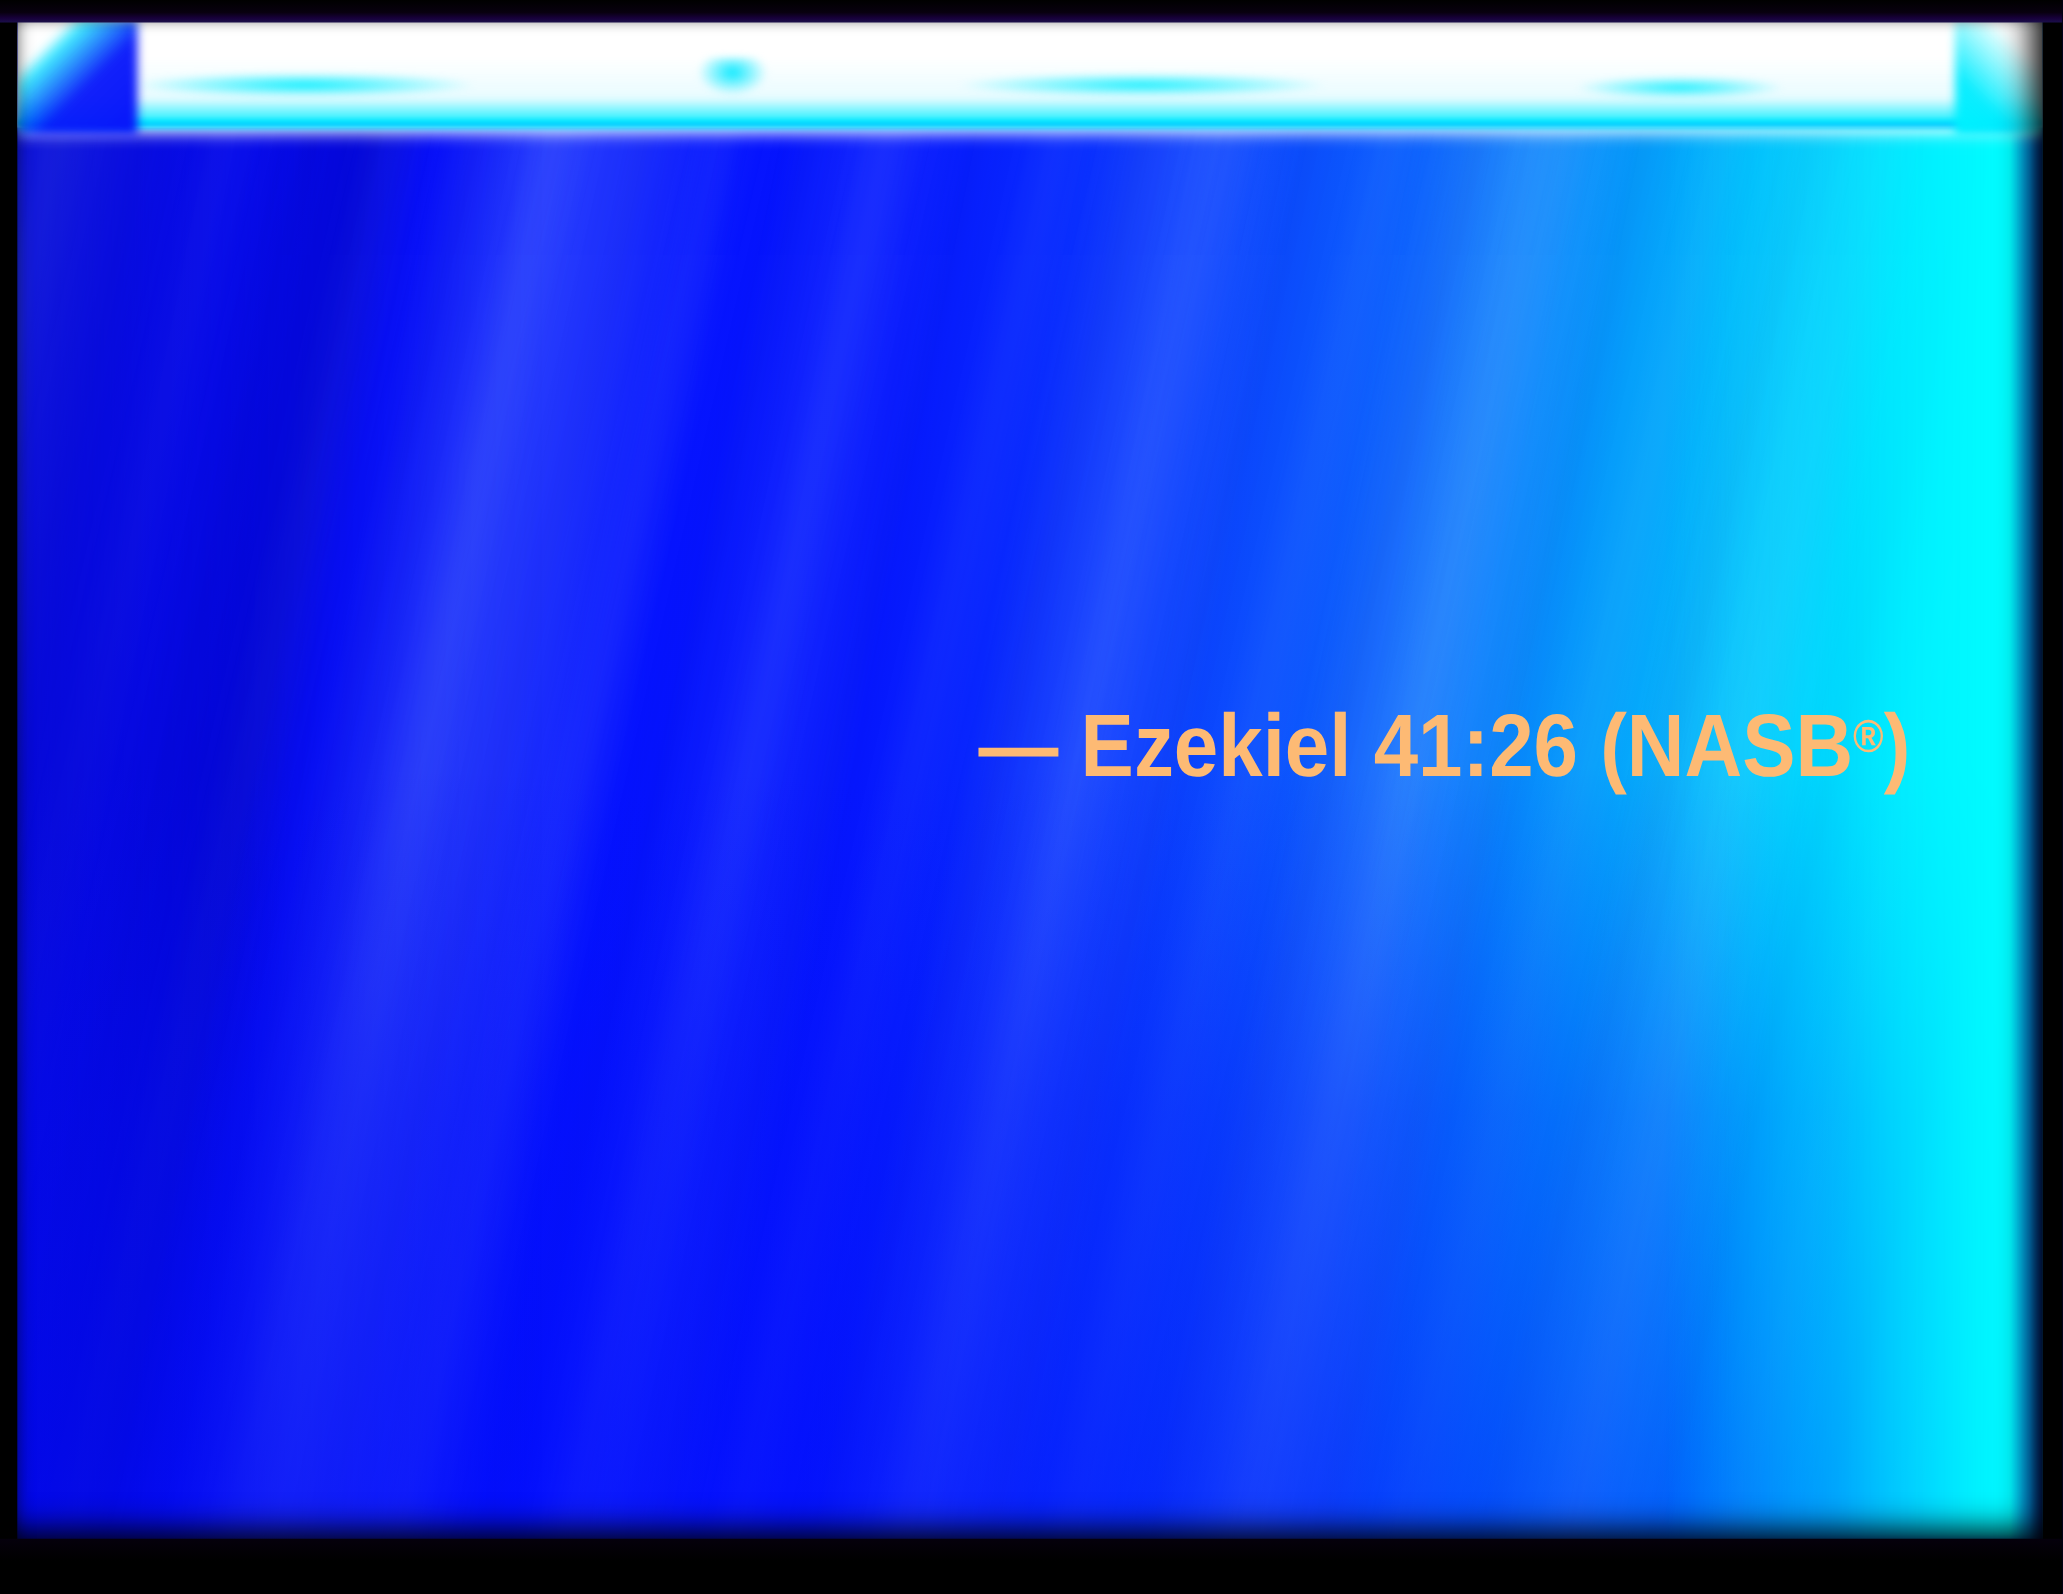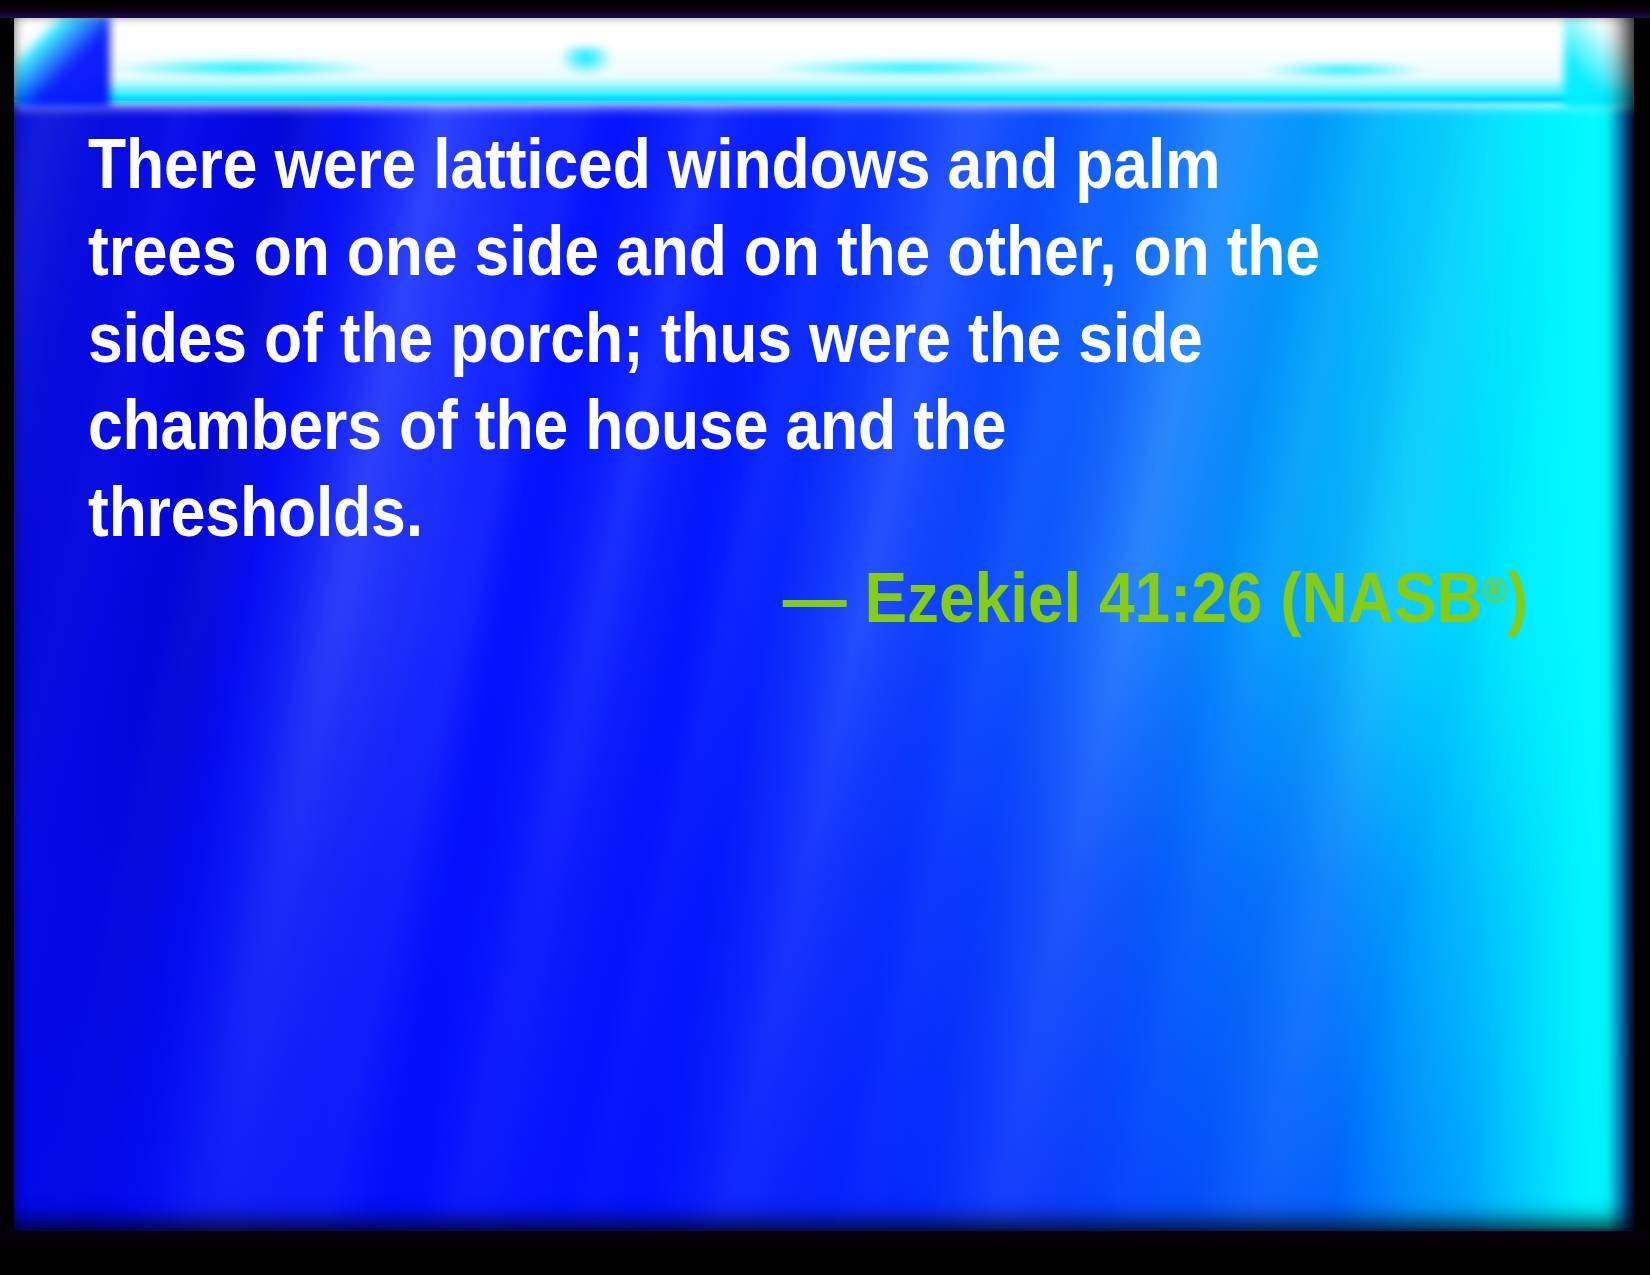--- a/index.html
+++ b/index.html
@@ -219,21 +219,21 @@
     position: absolute;
     left: 74px;
     top: 538px;
     width: 1440px;
     text-align: right;
     z-index: 25;
     font-family: "Liberation Sans Narrow", "Liberation Sans", sans-serif;
     font-weight: 700;
     font-size: 71px;
     line-height: 87px;
-    color: #84cc16;
+    color: #fdba74;
     white-space: pre;
   }
   #attribution .attr-inner {
     display: inline-block;
     transform: scaleX(0.9);
     transform-origin: right center;
   }
   sup.reg {
     font-size: 0.52em;
     vertical-align: 0.52em;
@@ -254,27 +254,20 @@
     <div id="bg-lowerwash"></div>
     <div id="bg-cyanedge"></div>
     <div id="bg-cyanedge-dim"></div>
 
     <div id="top-glow"></div>
     <div id="top-glow-cyan-wisps"></div>
     <div id="top-glow-edge"></div>
     <div id="top-glow-leftnotch"></div>
     <div id="top-glow-rightnotch"></div>
 
-    <div id="verse-block">
-      <div class="verse-line">There were latticed windows and palm</div>
-      <div class="verse-line">trees on one side and on the other, on the</div>
-      <div class="verse-line">sides of the porch; thus were the side</div>
-      <div class="verse-line">chambers of the house and the</div>
-      <div class="verse-line">thresholds.</div>
-    </div>
 
     <div id="attribution"><span class="attr-inner"><span>—</span><span> </span><span>Ezekiel</span><span> </span><span>41:26</span><span> </span><span>(NASB</span><sup class="reg">®</sup><span>)</span></span></div>
   </div>
 
   <div id="frame-vignette"></div>
   <div id="frame-topline"></div>
   <div id="frame-bottomline"></div>
 
 </div>
 

